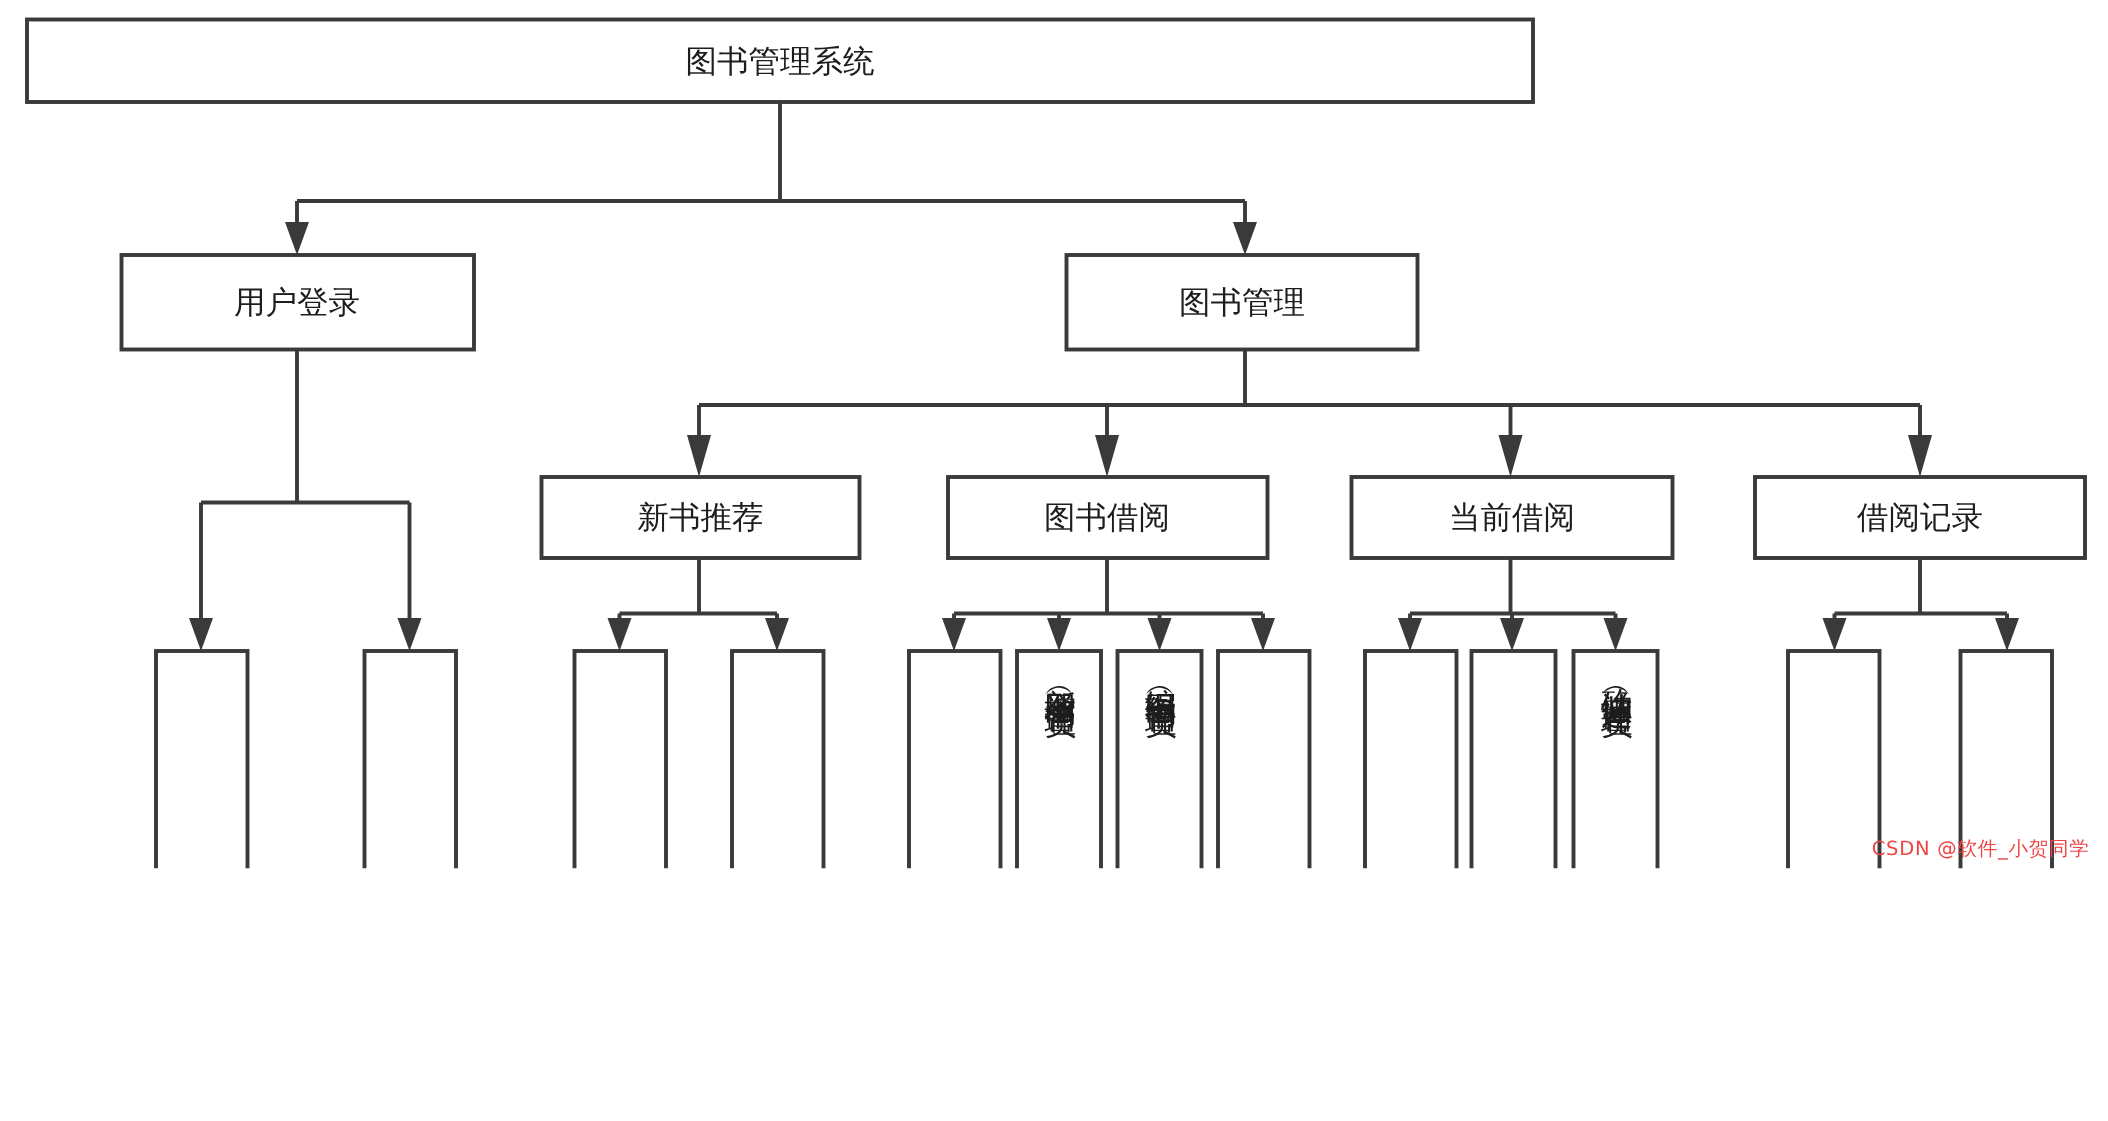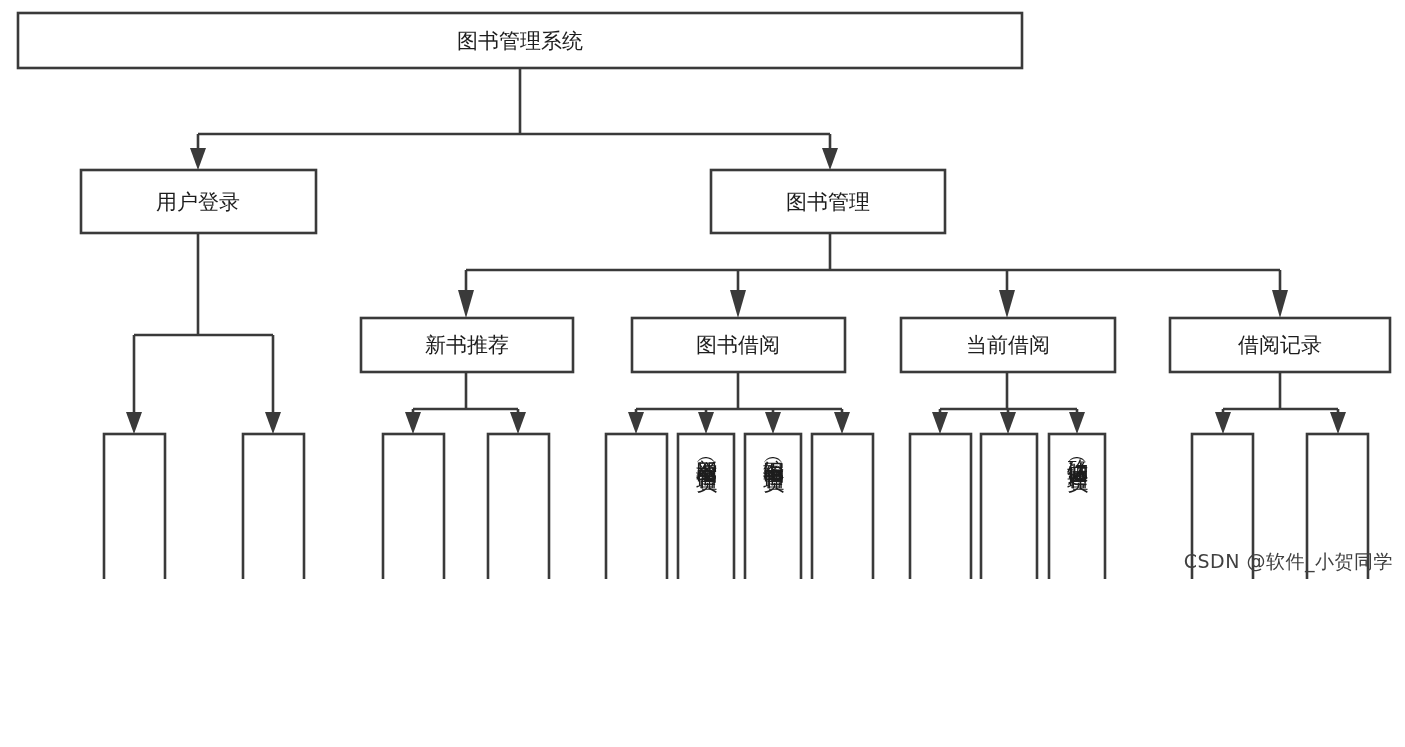--- a/index.html
+++ b/index.html
@@ -60,22 +60,22 @@
     align-items: center;
     justify-content: center;
     text-align: center;
     pointer-events: none;
   }
   .watermark {
     position: absolute;
     right: 12px;
     bottom: 4px;
     font-family: "DejaVu Sans", "Liberation Sans", sans-serif;
-    font-size: 19px;
-    color: #404040;
+    font-size: 13px;
+    color: #ef4444;
     letter-spacing: 0.5px;
     white-space: nowrap;
     margin-top: 32px;
   }
 </style>
 </head>
 <body>
 
 <div id="canvas">
 

